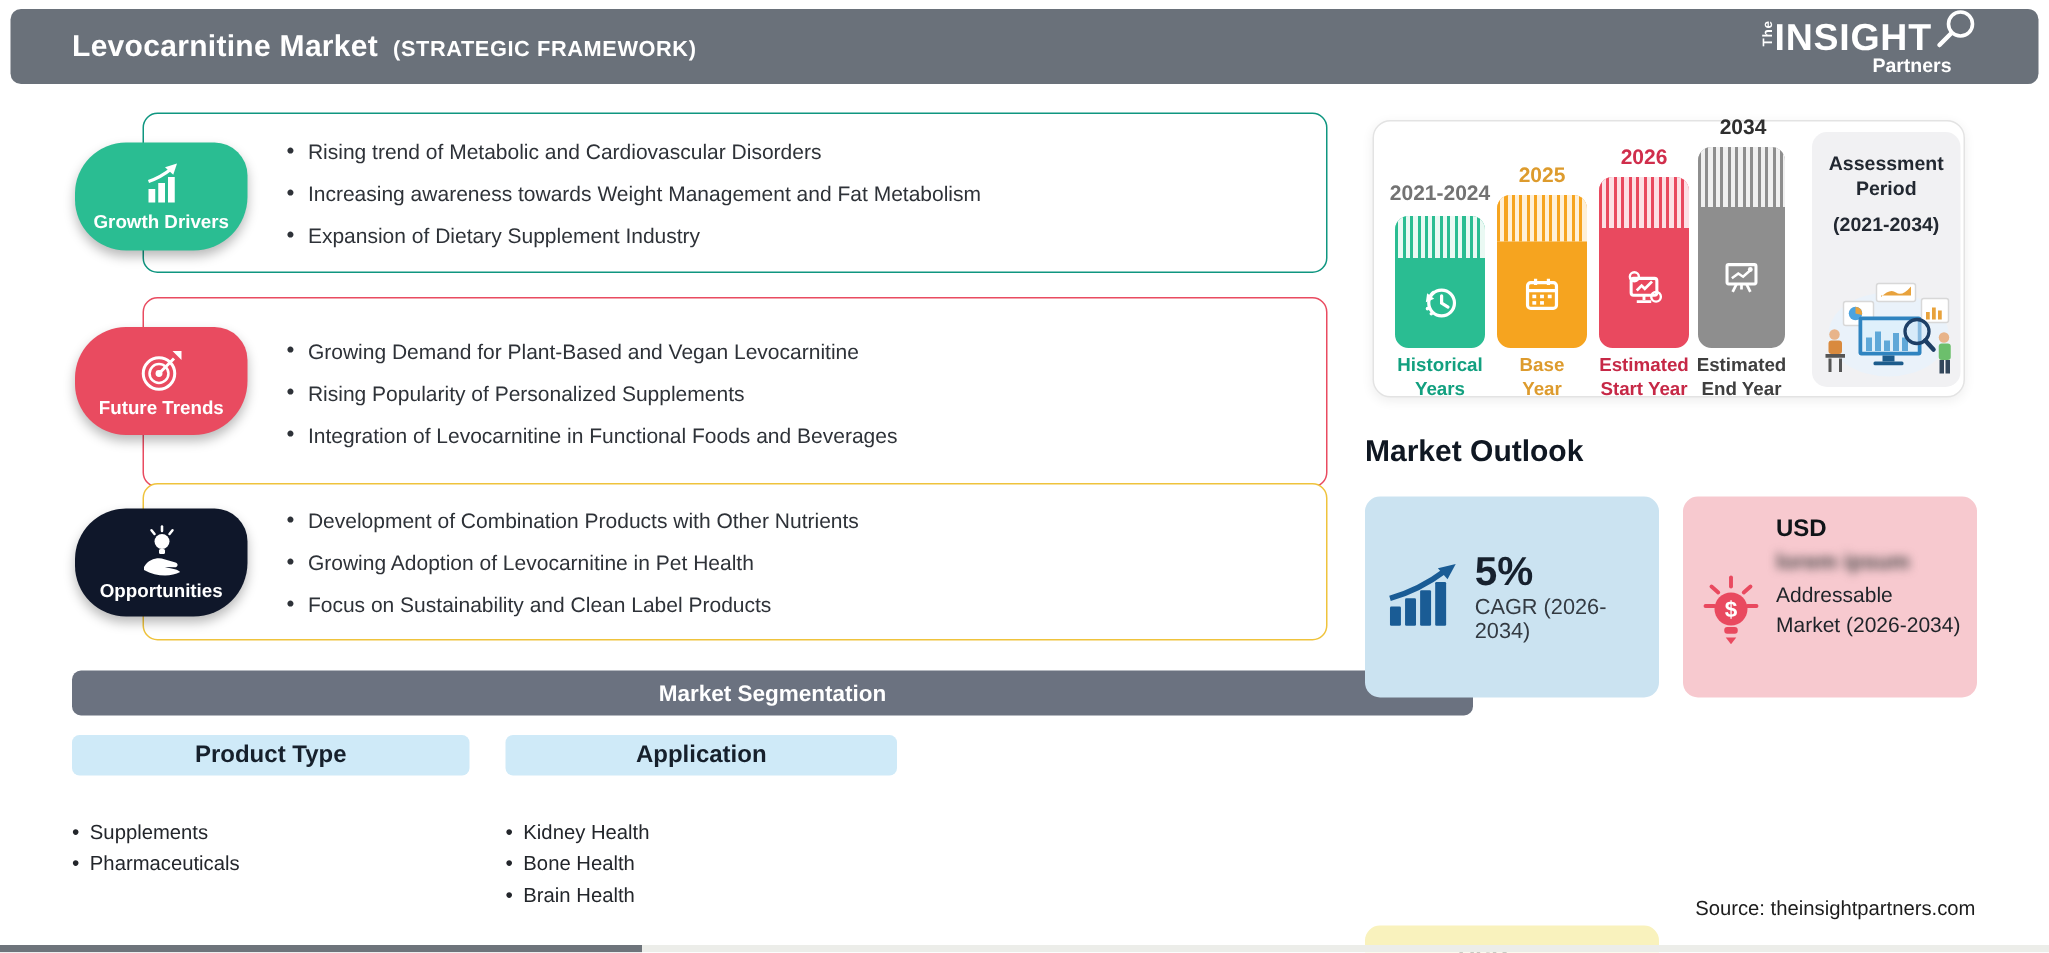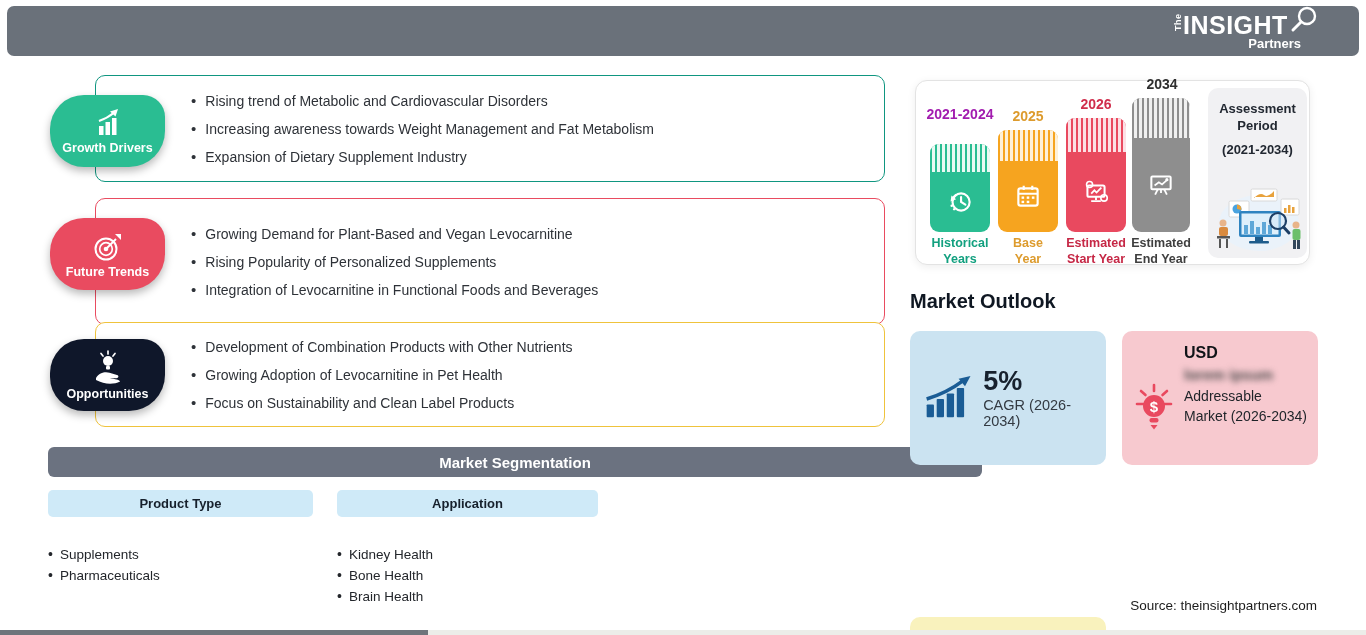--- a/index.html
+++ b/index.html
@@ -28,21 +28,21 @@
   .box-opps    { top:322px; height:105px; border:1.5px solid #EFC33C; }
 
   .badge { position:absolute; left:50px; width:115px; height:72px; border-radius:34px 22px 36px 34px; display:flex; flex-direction:column; align-items:center; justify-content:center; gap:1px; box-shadow:0 4px 8px rgba(0,0,0,.28); color:#fff; }
   .badge-label { font-size:12.5px; font-weight:bold; }
   .badge-drivers { top:95px;  background:#2ABD92; }
   .badge-trends  { top:218px; background:#E94B60; }
   .badge-opps    { top:339px; background:#0f172a; }
 
   
   .seg-bar { position:absolute; left:48px; top:447px; width:934px; height:30px; background:#6B7280; border-radius:6px; display:flex; align-items:center; justify-content:center; color:#fff; font-size:15px; font-weight:bold; }
-  .col-header { position:absolute; top:490px; height:27px; background:#CFEAF8; border-radius:5px; display:flex; align-items:center; justify-content:center; font-size:13px; font-weight:bold; color:#16202C; }
+  .col-header { position:absolute; top:490px; height:27px; background:#CFEAF8; border-radius:5px; display:flex; align-items:center; justify-content:center; font-size:16px; font-weight:bold; color:#16202C; }
   .col-header.product { left:48px; width:265px; }
   .col-header.application { left:337px; width:261px; }
   .seg-list { position:absolute; top:524px; list-style:none;margin-top:20px; }
   .seg-list.product { left:48px; }
   .seg-list.application { left:337px; }
   .seg-list li { font-size:13.5px; color:#23262B; line-height:21px; display:flex; align-items:center; }
   .seg-list li::before { content:"•"; margin-right:7px; font-size:14px; }
 
   
   .chart-card { position:absolute; left:915px; top:80px; width:395px; height:185px; background:#fff; border:1px solid #E3E3E3; border-radius:12px; box-shadow:0 2px 8px rgba(0,0,0,.07); }
@@ -51,21 +51,21 @@
   .tbar .solid { flex:1; display:flex; align-items:center; justify-content:center; }
   .tbar-green  { left:930px;  top:144px; width:60px; height:88px;  background:#2ABD92; }
   .tbar-orange { left:998px;  top:130px; width:60px; height:102px; background:#F6A41F; }
   .tbar-red    { left:1066px; top:118px; width:60px; height:114px; background:#E9495F; }
   .tbar-gray   { left:1132px; top:98px;  width:58px; height:134px; background:#8E8E8E; }
   .tbar-green  .stripes { height:28px; background:#EAF9F3 repeating-linear-gradient(90deg,#2ABD92 0 2px,transparent 2px 5px); }
   .tbar-orange .stripes { height:31px; background:#FEF0D8 repeating-linear-gradient(90deg,#F6A41F 0 2px,transparent 2px 5px); }
   .tbar-red    .stripes { height:34px; background:#FCE0E5 repeating-linear-gradient(90deg,#E9495F 0 2px,transparent 2px 5px); }
   .tbar-gray   .stripes { height:40px; background:#F0F0F0 repeating-linear-gradient(90deg,#8E8E8E 0 2px,transparent 2px 5px); }
   .tyear { position:absolute; width:90px; text-align:center; font-size:14px; font-weight:bold; }
-  .ty-green  { left:915px;  top:106px; color:#a21caf; }
+  .ty-green  { left:915px;  top:120px; color:#737373; }
   .ty-orange { left:983px;  top:108px; color:#DD9B2D; }
   .ty-red    { left:1051px; top:96px;  color:#D02E4C; }
   .ty-gray   { left:1117px; top:76px;  color:#2F2F2F; }
   .tlabel { position:absolute; top:236px; width:82px; text-align:center; font-size:12.5px; font-weight:bold; line-height:1.25; }
   .tl-green  { left:919px;  color:#12A07F; }
   .tl-orange { left:987px;  color:#DD9B2D; }
   .tl-red    { left:1055px; color:#C62846; }
   .tl-gray   { left:1120px; color:#3F3F3F; }
 
   .assess { position:absolute; left:1208px; top:88px; width:99px; height:170px; background:#F1F1F3; border-radius:10px; padding-top:13px; text-align:center; }
@@ -93,20 +93,24 @@
   
   .edge-dark  { position:absolute; left:0; bottom:0; width:428px; height:5px; background:#6E747B; }
   .edge-light { position:absolute; left:428px; bottom:0; width:938px; height:5px; background:#ECEDE9; }
 </style>
 </head>
 <body>
 
 <div class="stage">
 
   <div class="header">
+    <div class="title-wrap">
+      <h1>Levocarnitine Market</h1>
+      <span class="subtitle">(STRATEGIC FRAMEWORK)</span>
+    </div>
     <div class="logo">
       <div class="logo-row">
         <span class="logo-the">The</span>
         <span class="logo-insight">INSIGHT</span>
         <svg class="logo-mag" width="30" height="30" viewBox="0 0 30 30">
           <circle cx="18" cy="10" r="8" fill="none" stroke="#fff" stroke-width="2.4"></circle>
           <line x1="12" y1="16" x2="4" y2="24" stroke="#fff" stroke-width="3" stroke-linecap="round"></line>
         </svg>
       </div>
       <span class="logo-partners">Partners</span>

